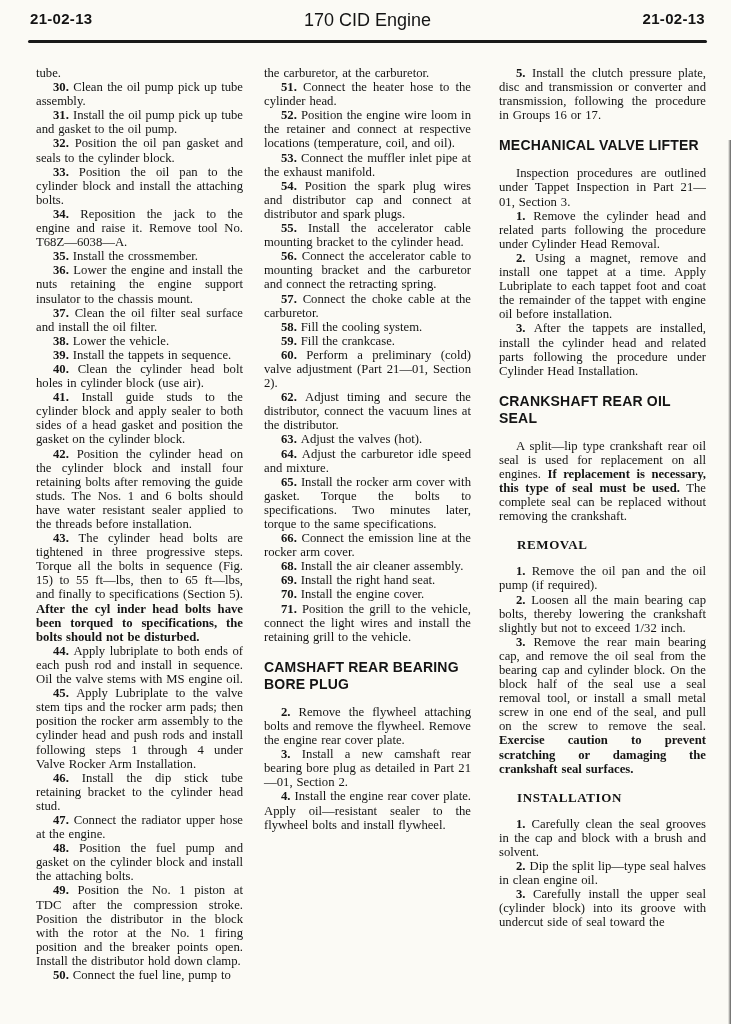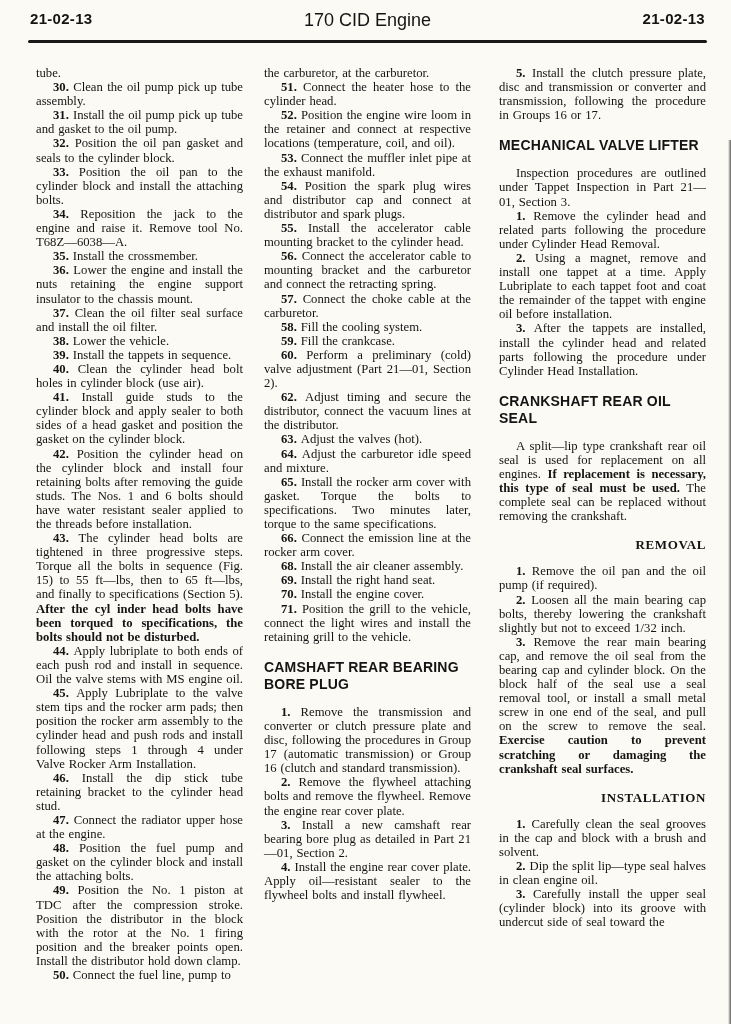--- a/index.html
+++ b/index.html
@@ -34,21 +34,21 @@
   .para b{font-weight:bold;}
   b.n{font-weight:bold;}
   .heading{
     font-family:"Liberation Sans",sans-serif;font-weight:bold;
     font-size:14px;line-height:17px;letter-spacing:.2px;
     margin:15px 0 12px;text-align:left;
   }
   .subheading{
     font-family:"Liberation Serif",serif;font-weight:bold;
     font-size:13px;line-height:15px;letter-spacing:.6px;
-    margin:14px 0 12px;padding-left:18px;text-align:right;
+    margin:14px 0 12px;padding-left:18px;text-align:left;
   }
   .scan-edge{
     position:absolute;top:140px;right:0;width:3px;bottom:0;
     background:linear-gradient(to left,#2a2a2a,rgba(40,40,40,0));
     opacity:.75;
   }
 </style>
 </head>
 <body>
 
@@ -99,21 +99,20 @@
       <p class="para step"><b class="n">62. </b>Adjust timing and secure the distributor, connect the vacuum lines at the distributor.</p>
       <p class="para step"><b class="n">63. </b>Adjust the valves (hot).</p>
       <p class="para step"><b class="n">64. </b>Adjust the carburetor idle speed and mixture.</p>
       <p class="para step"><b class="n">65. </b>Install the rocker arm cover with gasket. Torque the bolts to specifications. Two minutes later, torque to the same specifications.</p>
       <p class="para step"><b class="n">66. </b>Connect the emission line at the rocker arm cover.</p>
       <p class="para step"><b class="n">68. </b>Install the air cleaner assembly.</p>
       <p class="para step"><b class="n">69. </b>Install the right hand seat.</p>
       <p class="para step"><b class="n">70. </b>Install the engine cover.</p>
       <p class="para step"><b class="n">71. </b>Position the grill to the vehicle, connect the light wires and install the retaining grill to the vehicle.</p>
       <h3 class="heading">CAMSHAFT REAR BEARING BORE PLUG</h3>
-      <p class="para step"><b class="n">1. </b>Remove the transmission and converter or clutch pressure plate and disc, following the procedures in Group 17 (automatic transmission) or Group 16 (clutch and standard transmission).</p>
       <p class="para step"><b class="n">2. </b>Remove the flywheel attaching bolts and remove the flywheel. Remove the engine rear cover plate.</p>
       <p class="para step"><b class="n">3. </b>Install a new camshaft rear bearing bore plug as detailed in Part 21—01, Section 2.</p>
       <p class="para step"><b class="n">4. </b>Install the engine rear cover plate. Apply oil—resistant sealer to the flywheel bolts and install flywheel.</p>
     </div>
   <div class="column">
       <p class="para step"><b class="n">5. </b>Install the clutch pressure plate, disc and transmission or converter and transmission, following the procedure in Groups 16 or 17.</p>
       <h3 class="heading">MECHANICAL VALVE LIFTER</h3>
       <p class="para step">Inspection procedures are outlined under Tappet Inspection in Part 21—01, Section 3.</p>
       <p class="para step"><b class="n">1. </b>Remove the cylinder head and related parts following the procedure under Cylinder Head Removal.</p>
       <p class="para step"><b class="n">2. </b>Using a magnet, remove and install one tappet at a time. Apply Lubriplate to each tappet foot and coat the remainder of the tappet with engine oil before installation.</p>

